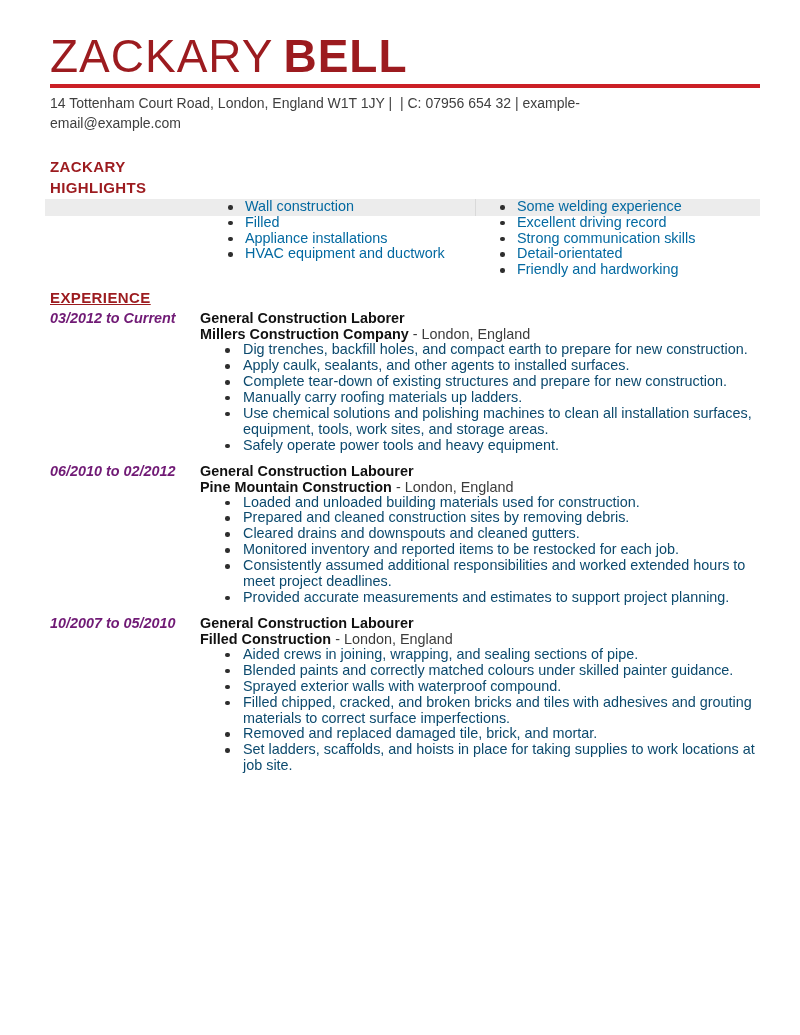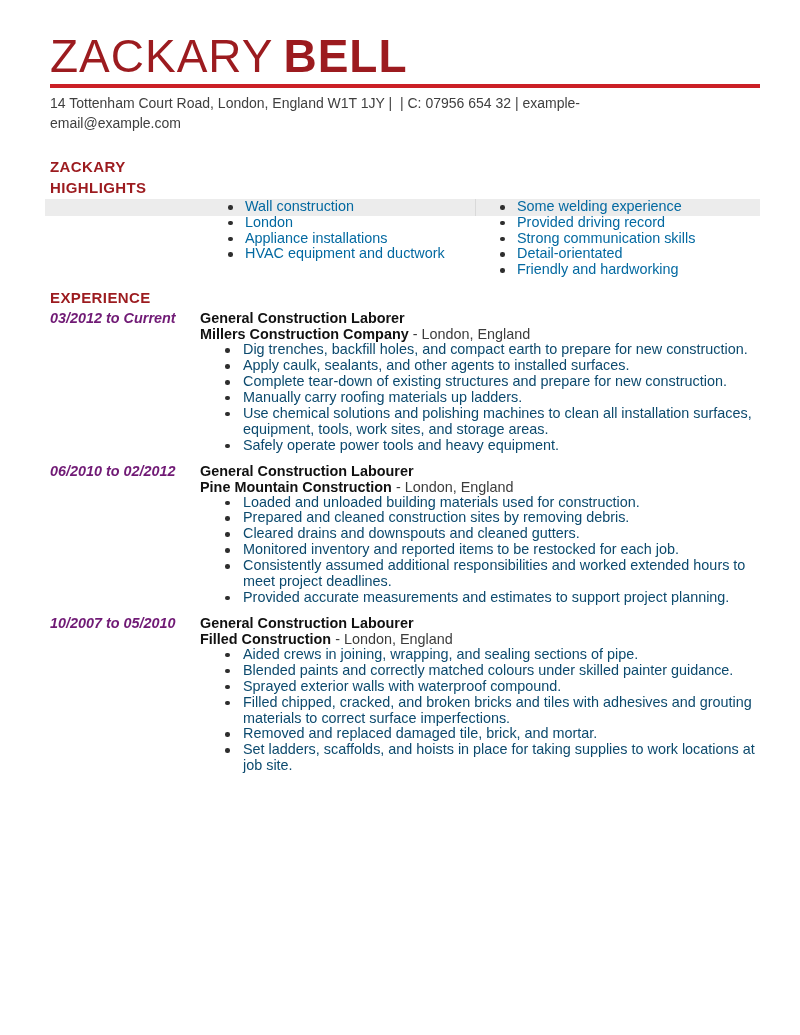--- a/index.html
+++ b/index.html
@@ -55,21 +55,21 @@
   .hl-col li {
     position:relative; padding-left:20px;
     font-size:14.4px; line-height:15.7px; color:#0369a1;
   }
   .dot {
     position:absolute; width:4.5px; height:4.5px; border-radius:50%;
     background:#2e2e2e; left:3px; top:6px;
   }
 
   
-  .experience-heading { margin-top:12px; }
+  .experience-heading { margin-top:12px;text-decoration:underline; }
   .job { display:flex; margin-top:4px; margin-bottom:9px; }
   .job-dates {
     width:150px; flex:none; font-size:14.4px; font-weight:700;
     color:#701a75; line-height:16px;font-style:italic;
   }
   .job-body { width:555px; flex:none; }
   .job-title { font-size:14.4px; font-weight:700; color:#111; line-height:16px; }
   .job-company-line { font-size:14.4px; line-height:16px; color:#3c3c3c; }
   .job-company { font-weight:700; color:#111; }
   .job-location { margin-left:4px; }
@@ -97,27 +97,27 @@
 
   <div>
     <div class="section-heading highlights-heading">HIGHLIGHTS</div>
     <div class="highlights">
       <div class="hl-band">
         <div class="hl-band-divider"></div>
       </div>
       <div class="highlights-row">
         <ul class="hl-col hl-col-1">
           <li><span class="dot"></span><span>Wall construction</span></li>
-          <li><span class="dot"></span><span>London</span></li>
+          <li><span class="dot"></span><span>Filled</span></li>
           <li><span class="dot"></span><span>Appliance installations</span></li>
           <li><span class="dot"></span><span>HVAC equipment and ductwork</span></li>
         </ul>
         <ul class="hl-col hl-col-2">
           <li><span class="dot"></span><span>Some welding experience</span></li>
-          <li><span class="dot"></span><span>Provided driving record</span></li>
+          <li><span class="dot"></span><span>Excellent driving record</span></li>
           <li><span class="dot"></span><span>Strong communication skills</span></li>
           <li><span class="dot"></span><span>Detail-orientated</span></li>
           <li><span class="dot"></span><span>Friendly and hardworking</span></li>
         </ul>
       </div>
     </div>
   </div>
 
   <div>
     <div class="section-heading experience-heading">EXPERIENCE</div>

